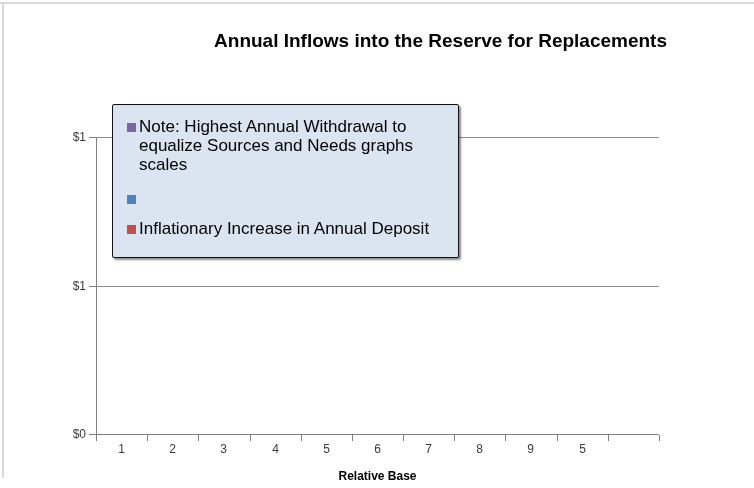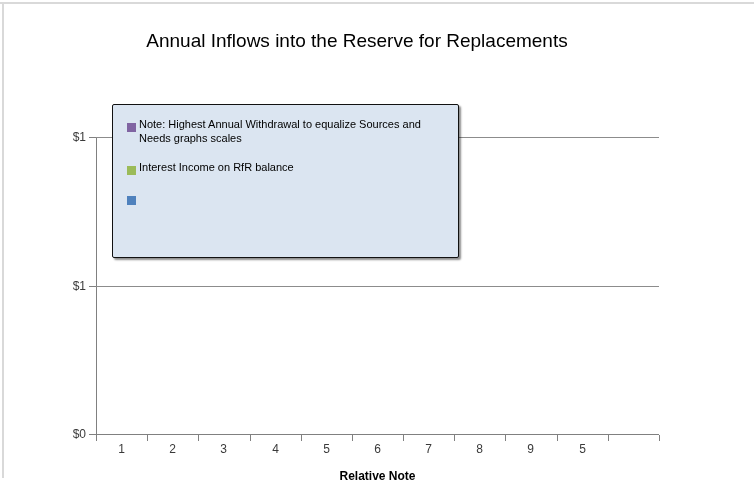--- a/index.html
+++ b/index.html
@@ -6,21 +6,21 @@
   body{font-family:"Liberation Sans",sans-serif;}
   #canvas{
     position:relative;width:754px;height:488px;background:#fff;overflow:hidden;
   }
   
   #frame-top{position:absolute;left:0;top:2px;width:754px;height:2px;background:#d9d9d9;}
   #frame-left{position:absolute;left:2px;top:2px;width:2px;height:476px;background:#d9d9d9;}
 
   #chart-title{
     position:absolute;left:47px;top:30px;width:620px;
-    text-align:center;font-size:19px;font-weight:normal;color:#000;
+    text-align:right;font-size:19px;font-weight:bold;color:#000;
     letter-spacing:0px;
   }
 
   
   #plot{
     position:absolute;left:96px;top:137px;width:563px;height:297px;
   }
   .gridline{position:absolute;left:0;width:563px;height:1px;background:#8c8c8c;}
   #y-axis-line{position:absolute;left:0;top:0;width:1px;height:297px;background:#808080;}
   #x-axis-line{position:absolute;left:0;top:297px;width:563px;height:1px;background:#808080;}
@@ -44,21 +44,21 @@
     position:absolute;left:112px;top:104px;width:347px;height:154px;
     background:#dbe5f1;border:1px solid #111;border-radius:2px;
     box-sizing:border-box;
     box-shadow:2px 2px 2px rgba(0,0,0,0.45);
     padding:12px 10px 8px 14px;
     display:flex;flex-direction:column;gap:15px;
   }
   .legend-item{display:flex;align-items:flex-start;gap:3px;}
   .legend-marker{flex:0 0 auto;width:9px;height:9px;margin-top:6px;}
   .legend-label{
-    font-size:11px;line-height:14px;color:#000;max-width:302px;
+    font-size:17px;line-height:19px;color:#000;max-width:302px;
   }
 </style>
 </head>
 <body>
 
 <div id="canvas">
   <div id="frame-top"></div>
   <div id="frame-left"></div>
 
   <div id="chart-title">Annual Inflows into the Reserve for Replacements</div>
@@ -92,29 +92,29 @@
       <div class="x-cat-label" style="left: 102px; width: 51px;">3</div>
       <div class="x-cat-label" style="left: 154px; width: 51px;">4</div>
       <div class="x-cat-label" style="left: 205px; width: 51px;">5</div>
       <div class="x-cat-label" style="left: 256px; width: 51px;">6</div>
       <div class="x-cat-label" style="left: 307px; width: 51px;">7</div>
       <div class="x-cat-label" style="left: 358px; width: 51px;">8</div>
       <div class="x-cat-label" style="left: 409px; width: 51px;">9</div>
       <div class="x-cat-label" style="left: 461px; width: 51px;">5</div>
     </div>
 
-  <div id="x-axis-title">Relative Note</div>
+  <div id="x-axis-title">Relative Base</div>
 
   <div id="legend">
 
   <div class="legend-item">
         <span class="legend-marker" style="background: rgb(128, 100, 162);"></span>
         <span class="legend-label">Note: Highest Annual Withdrawal to equalize Sources and Needs graphs scales</span>
       </div>
       <div class="legend-item">
-        <span class="legend-marker" style="background: rgb(155, 187, 89);"></span>
-        <span class="legend-label">Interest Income on RfR balance</span>
+        <span class="legend-marker" style="background: rgb(79, 129, 189);"></span>
       </div>
       <div class="legend-item">
-        <span class="legend-marker" style="background: rgb(79, 129, 189);"></span>
+        <span class="legend-marker" style="background: rgb(192, 80, 77);"></span>
+        <span class="legend-label">Inflationary Increase in Annual Deposit</span>
       </div>
     </div>
 </div>
 
 </body></html>

